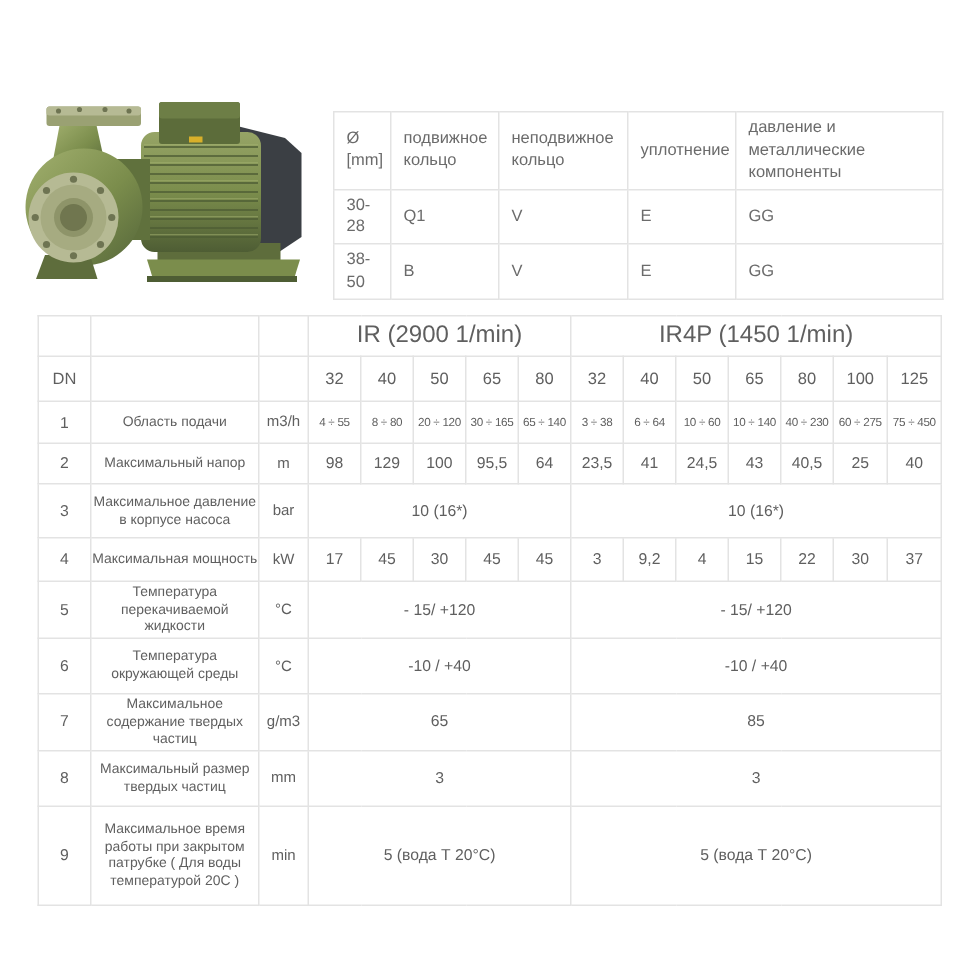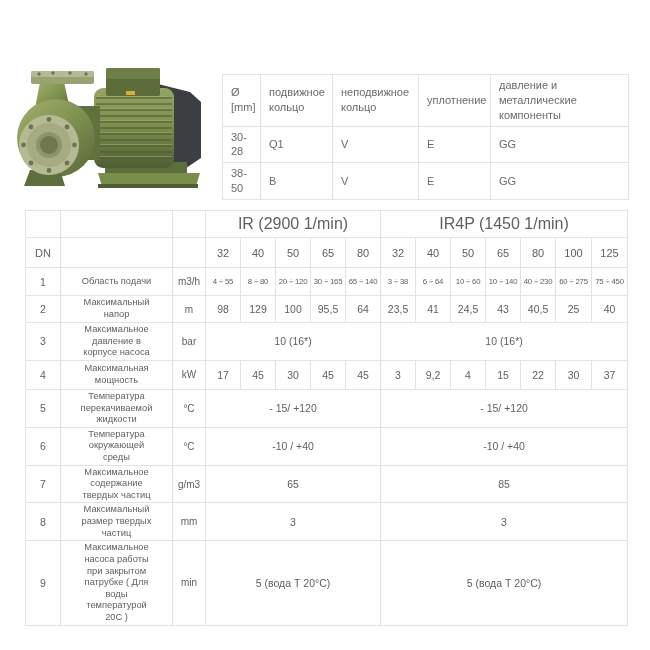--- a/index.html
+++ b/index.html
@@ -16,21 +16,21 @@
   .seal{position:absolute;left:222px;top:74px;width:406px;border-top:1px solid #d7d7d7;}
   .seal td{text-align:left;padding:3px 8px;font-size:11px;color:#6b6b6b;line-height:1.35;}
   .seal .hrow td{height:34px;}
   .seal .drow td{height:21px;}
 
   
   .spec{position:absolute;left:25px;top:210px;width:602px;color:#5f5f5f;}
   .spec td{text-align:center;font-size:10.5px;color:#5f5f5f;padding:1px 2px;}
   .spec .h1 td{height:24px;font-size:16px;}
   .spec .h2 td{height:27px;font-size:11px;}
-  .spec .pname{font-size:9.3px;line-height:1.25;padding:1px 16px;}
+  .spec .pname{font-size:9.3px;line-height:1.25;padding:1px 0;}
   .spec .sm{font-size:7.8px;letter-spacing:-0.2px;}
   .spec .rnum{font-size:10.5px;}
   .spec .unit{font-size:10px;}
   .r1 td{height:25px;} .r2 td{height:24px;} .r3 td{height:33px;} .r4 td{height:26px;}
   .r5 td{height:35px;} .r6 td{height:34px;} .r7 td{height:34px;} .r8 td{height:34px;}
   .r9 td{height:63px;}
 </style>
 </head>
 <body>
 
@@ -289,21 +289,21 @@
     <tr class="r8">
       <td class="rnum">8</td>
       <td class="pname">Максимальный размер твердых частиц</td>
       <td class="unit">mm</td>
       <td colspan="5">3</td>
       <td colspan="7">3</td>
     </tr>
 
     <tr class="r9">
       <td class="rnum">9</td>
-      <td class="pname">Максимальное насоса работы при закрытом патрубке ( Для воды температурой 20С )</td>
+      <td class="pname">Максимальное время работы при закрытом патрубке ( Для воды температурой 20С )</td>
       <td class="unit">min</td>
       <td colspan="5">5 (вода Т 20°C)</td>
       <td colspan="7">5 (вода Т 20°C)</td>
     </tr>
   </tbody>
     </table>
 
 </div>
 
 </body></html>

